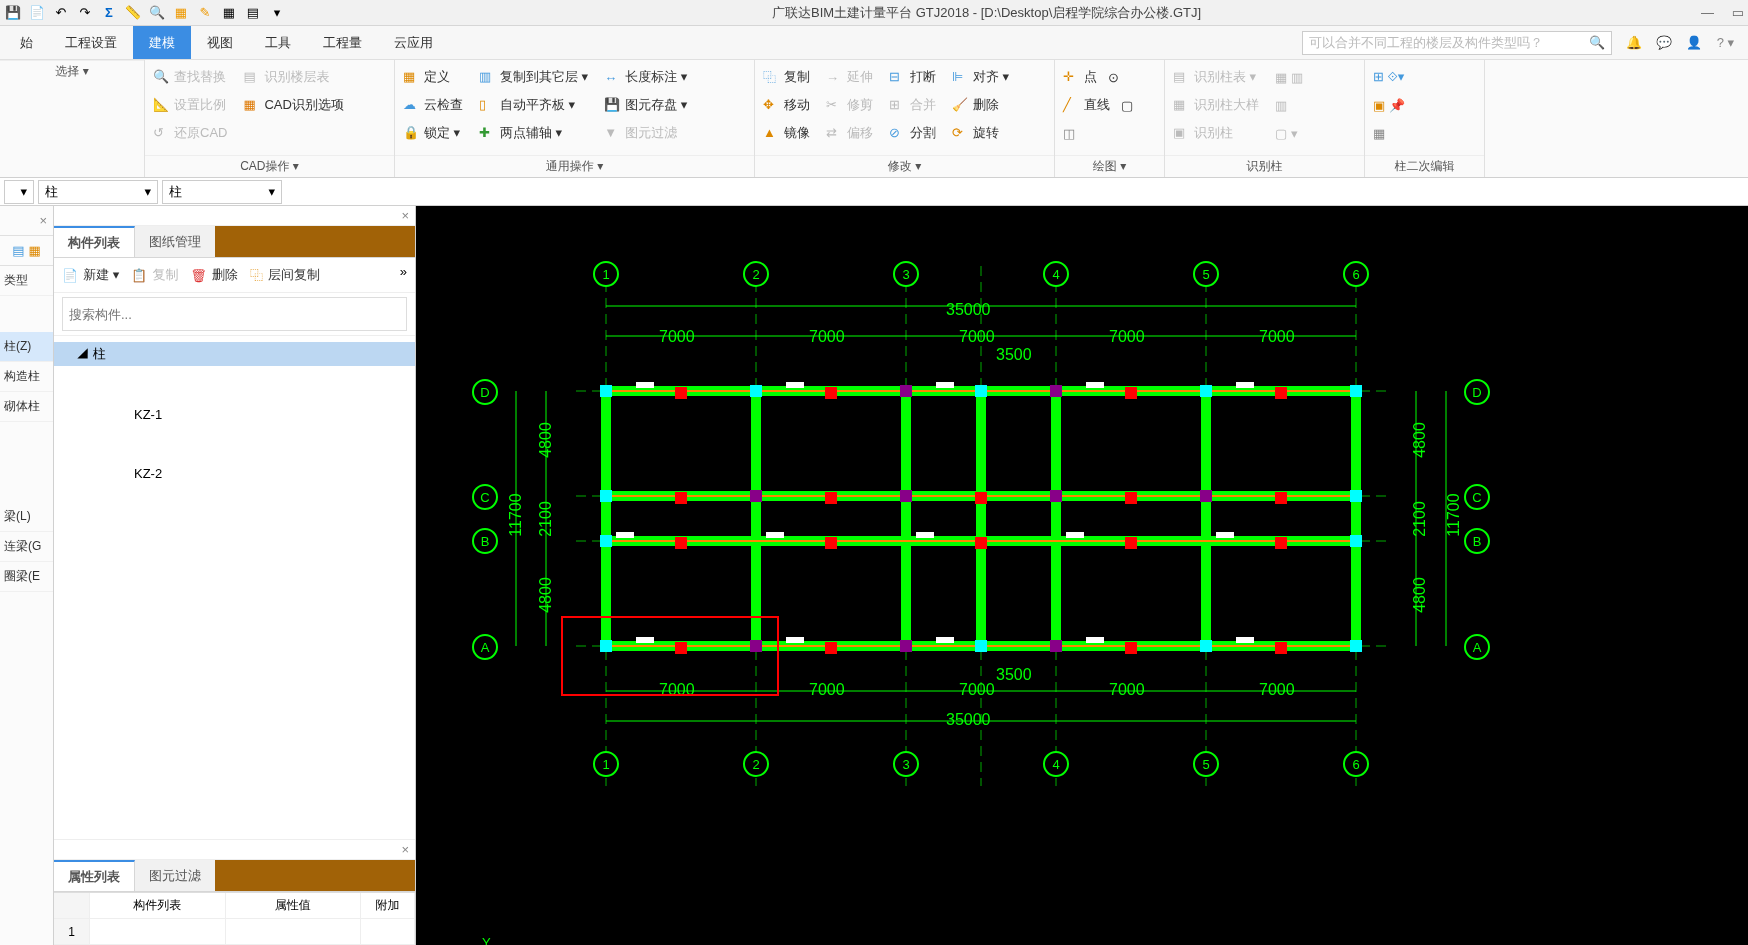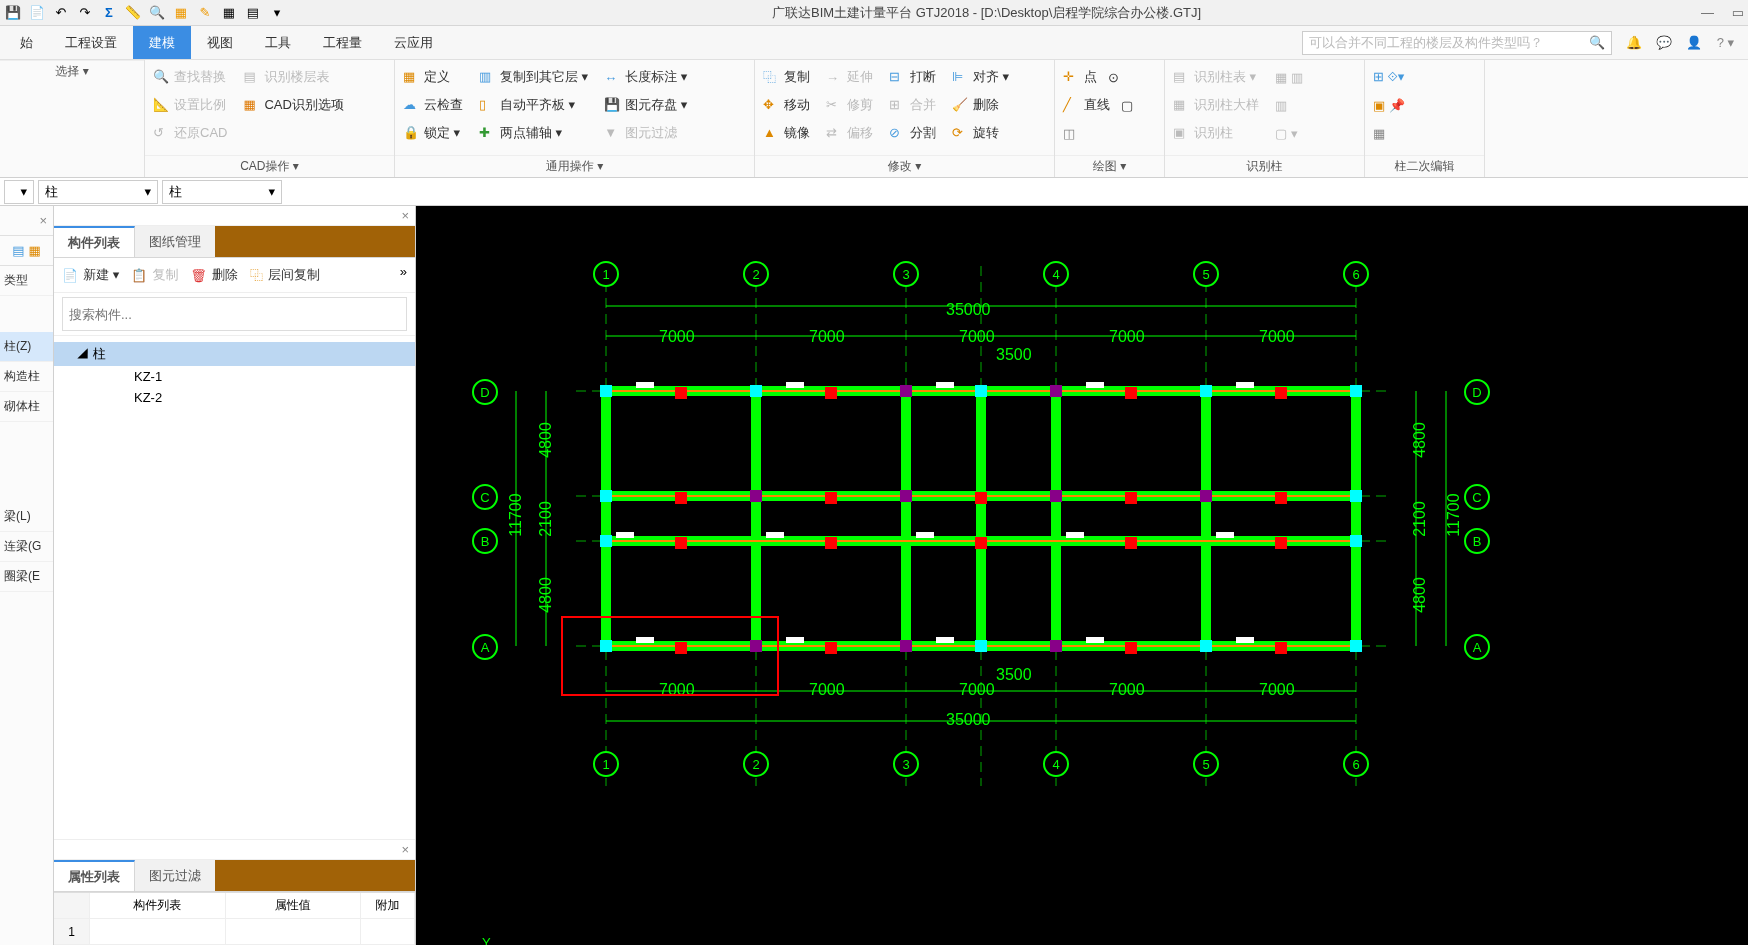--- a/index.html
+++ b/index.html
@@ -38,21 +38,21 @@
 .tabset .tab.active{background:#fff;font-weight:bold;border-top:2px solid #3b8de3;border-right:1px solid #d6d6d6;}
 .tabset .tab:not(.active){background:#f1f1f1;}
 .tbtns{display:flex;gap:12px;padding:6px 8px;border-bottom:1px solid #eee;flex-wrap:wrap;}
 .searchbar{padding:4px 8px;border-bottom:1px solid #eee;}
 .searchbar input{width:100%;height:24px;border:1px solid #ddd;padding:16px 6px;}
 .tree{padding:6px 0;}
 .tree .tnode{padding:3px 12px;cursor:pointer;}
 .tree .tnode.selected{background:#bcd7f2;}
 .tree .tnode.l1{padding-left:22px;}
 .tree .tnode.l2{padding-left:50px;}
-.tree .tnode.l3{padding-left:80px;}
+.tree .tnode.l3{padding-left:80px;margin-top:38px;}
 .proppanel{margin-top:auto;}
 .proppanel .closex{text-align:right;padding:2px 6px;color:#888;border-top:1px solid #eee;}
 .proptable{border-top:1px solid #ddd;}
 .proptable .prow{display:flex;height:26px;border-bottom:1px solid #eee;}
 .proptable .pcell{border-right:1px solid #eee;display:flex;align-items:center;justify-content:center;flex:1;font-size:12px;}
 .proptable .pnum{width:36px;flex:none;background:#f5f5f5;}
 .canvas{flex:1;background:#000;position:relative;overflow:hidden;}
 .canvas svg{position:absolute;top:0;left:0;}
 .axis-marker{position:absolute;width:26px;height:26px;border:2px solid #0f0;border-radius:50%;display:flex;align-items:center;justify-content:center;color:#0f0;font-size:14px;background:#000;}
 .dim-text{position:absolute;color:#0f0;font-size:16px;}

